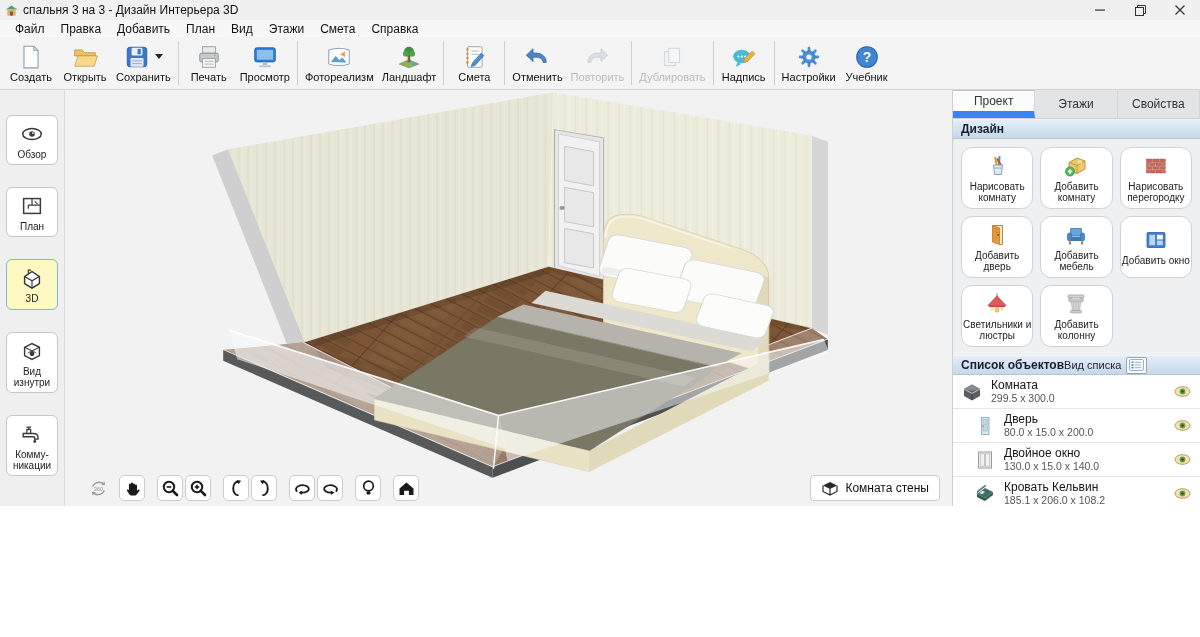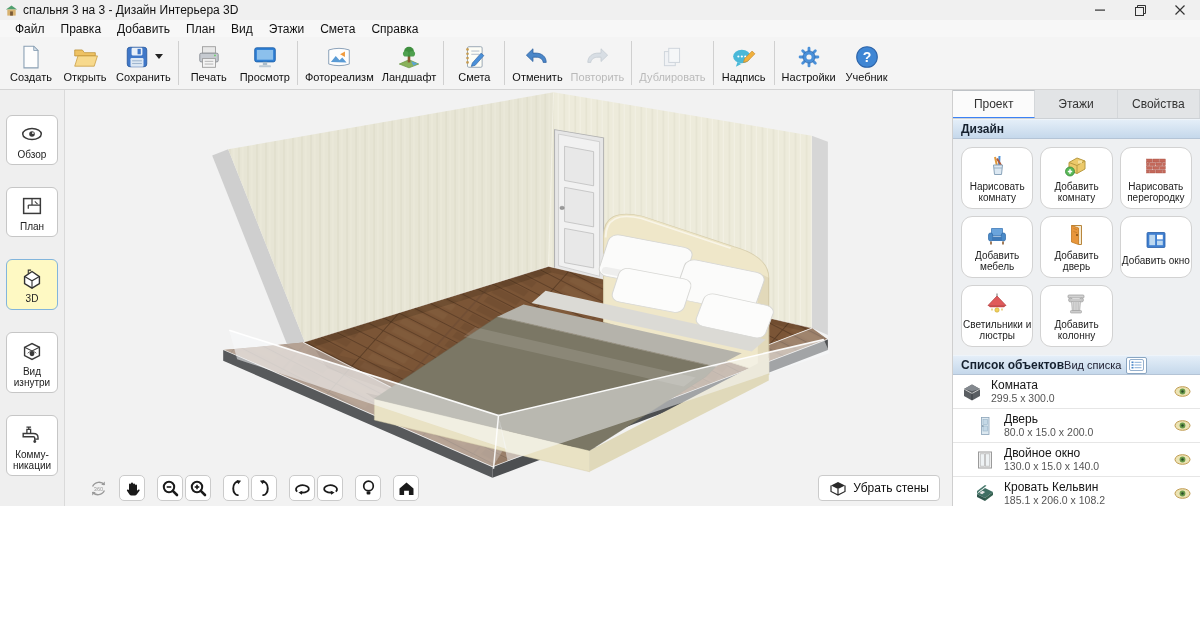--- a/index.html
+++ b/index.html
@@ -47,21 +47,21 @@
   .vp-btn.flat { background:transparent; border-color:transparent; }
   .g10 { margin-left:10px; }
   .g6 { margin-left:6px; }
   .remove-walls { position:absolute; right:12px; bottom:5px; height:26px; background:#fff; border:1px solid #cbcbcb; border-radius:4px; display:flex; align-items:center; gap:6px; padding:0 10px; font-size:12px; color:#111; }
   .remove-walls svg { width:18px; height:16px; }
 
   
   .right-panel { width:248px; background:#eef0f2; border-left:1px solid #cfcfcf; display:flex; flex-direction:column; flex:none; }
   .tabs { display:flex; background:#e2e4e6; border-bottom:1px solid #cdd1d5; height:29px; flex:none; }
   .tab { flex:1; display:flex; align-items:center; justify-content:center; font-size:12px; color:#333; border-right:1px solid #d4d7da; }
-  .tab.active { background:#fbfbfb; border-top:1px solid #bfc3c7; border-bottom:1px solid #3b82f6; }
+  .tab.active { background:#fbfbfb; border-top:1px solid #bfc3c7; border-bottom:7px solid #3b82f6; }
   .section-header { height:20px; background:linear-gradient(#e4eef8,#c5d8eb); border-top:1px solid #eef4fa; border-bottom:1px solid #b4c4d6; display:flex; align-items:center; padding:0 8px; font-size:12px; font-weight:bold; color:#15202e; flex:none; }
   .design-grid { display:grid; grid-template-columns:repeat(3,1fr); gap:7px; padding:8px; flex:none; }
   .design-btn { background:#fff; border:1px solid #d2d2d2; border-radius:11px; height:62px; display:flex; flex-direction:column; align-items:center; justify-content:center; gap:2px; padding:2px 1px; }
   .design-btn svg { width:26px; height:26px; flex:none; }
   .design-label { font-size:10px; color:#222; text-align:center; line-height:1.15; }
   .objects-header { }
   .view-list-wrap { display:flex; align-items:center; gap:5px; font-weight:normal; font-size:11px; color:#223; }
   .view-list-btn { width:21px; height:17px; background:#fff; border:1px solid #8aa6c2; border-radius:2px; display:flex; align-items:center; justify-content:center; }
   .view-list-btn svg { width:15px; height:12px; }
   .object-list { background:#fff; flex:1; overflow:hidden; }
@@ -490,21 +490,21 @@
               <path d="M2.5 9.5L9.5 3.5 16.5 9.5V16h-4.6v-4.2H7.1V16H2.5z" fill="#1a1a1a"></path>
             </svg>
         </div>
       </div>
 
       <div class="remove-walls">
         <svg viewBox="0 0 18 16">
             <path d="M2 5.5L9 2l7 3.5-7 3.5z" fill="#2a2a2a"></path>
             <path d="M2 5.5v6L9 15l7-3.5v-6M9 9v6" fill="none" stroke="#2a2a2a" stroke-width="1.2"></path>
           </svg>
-        <span>Убрать стены</span>
+        <span>Комната стены</span>
       </div>
     </div>
 
     <div class="right-panel">
       <div class="tabs">
         <div class="tab active">Проект</div>
         <div class="tab">Этажи</div>
         <div class="tab">Свойства</div>
       </div>
 
@@ -550,37 +550,37 @@
                 <rect x="6.5" y="17.1" width="5.8" height="2.9"></rect>
                 <rect x="13" y="17.1" width="5.8" height="2.9"></rect>
                 <rect x="3.5" y="17.1" width="2.3" height="2.9"></rect>
                 <rect x="19.5" y="17.1" width="2.8" height="2.9"></rect>
               </g>
             </svg>
           <span class="design-label">Нарисовать перегородку</span>
         </div>
         <div class="design-btn">
           <svg viewBox="0 0 26 26">
+              <path d="M8.5 3.5h10v19h-3" fill="#f5ead2" stroke="#b8863c" stroke-width="1"></path>
+              <path d="M8.5 3.5l7 2.5v16.5l-7-2.5z" fill="#e8963c" stroke="#c07820" stroke-width=".8"></path>
+              <circle cx="14" cy="13" r=".9" fill="#7a4a10"></circle>
+              <path d="M10.5 6.5l3.5 1.2M10.5 9.5l3.5 1.2" stroke="#c07820" stroke-width=".7"></path>
+            </svg>
+          <span class="design-label">Добавить дверь</span>
+        </div>
+        <div class="design-btn">
+          <svg viewBox="0 0 26 26">
               <path d="M7.5 6.5h11v7h-11z" fill="#6aa4dc" stroke="#3f7ab8" stroke-width=".8"></path>
               <rect x="4.5" y="11" width="4.2" height="8" rx="2" fill="#4a8ac8" stroke="#2f6aa8" stroke-width=".7"></rect>
               <rect x="17.3" y="11" width="4.2" height="8" rx="2" fill="#4a8ac8" stroke="#2f6aa8" stroke-width=".7"></rect>
               <rect x="8" y="14.5" width="10" height="4.5" fill="#3f7ab8"></rect>
               <line x1="7" y1="19.5" x2="7" y2="22.5" stroke="#8a5a30" stroke-width="1.6"></line>
               <line x1="19" y1="19.5" x2="19" y2="22.5" stroke="#8a5a30" stroke-width="1.6"></line>
             </svg>
           <span class="design-label">Добавить мебель</span>
-        </div>
-        <div class="design-btn">
-          <svg viewBox="0 0 26 26">
-              <path d="M8.5 3.5h10v19h-3" fill="#f5ead2" stroke="#b8863c" stroke-width="1"></path>
-              <path d="M8.5 3.5l7 2.5v16.5l-7-2.5z" fill="#e8963c" stroke="#c07820" stroke-width=".8"></path>
-              <circle cx="14" cy="13" r=".9" fill="#7a4a10"></circle>
-              <path d="M10.5 6.5l3.5 1.2M10.5 9.5l3.5 1.2" stroke="#c07820" stroke-width=".7"></path>
-            </svg>
-          <span class="design-label">Добавить дверь</span>
         </div>
         <div class="design-btn">
           <svg viewBox="0 0 26 26">
               <rect x="4" y="5.5" width="18" height="15" rx="1" fill="#3f7fd0" stroke="#2a5fa8" stroke-width=".8"></rect>
               <rect x="6.3" y="7.8" width="5.8" height="10.4" fill="#bcd8f0"></rect>
               <rect x="14" y="7.8" width="5.8" height="4.6" fill="#fff"></rect>
               <rect x="14" y="13.6" width="5.8" height="4.6" fill="#bcd8f0"></rect>
             </svg>
           <span class="design-label">Добавить окно</span>
         </div>

